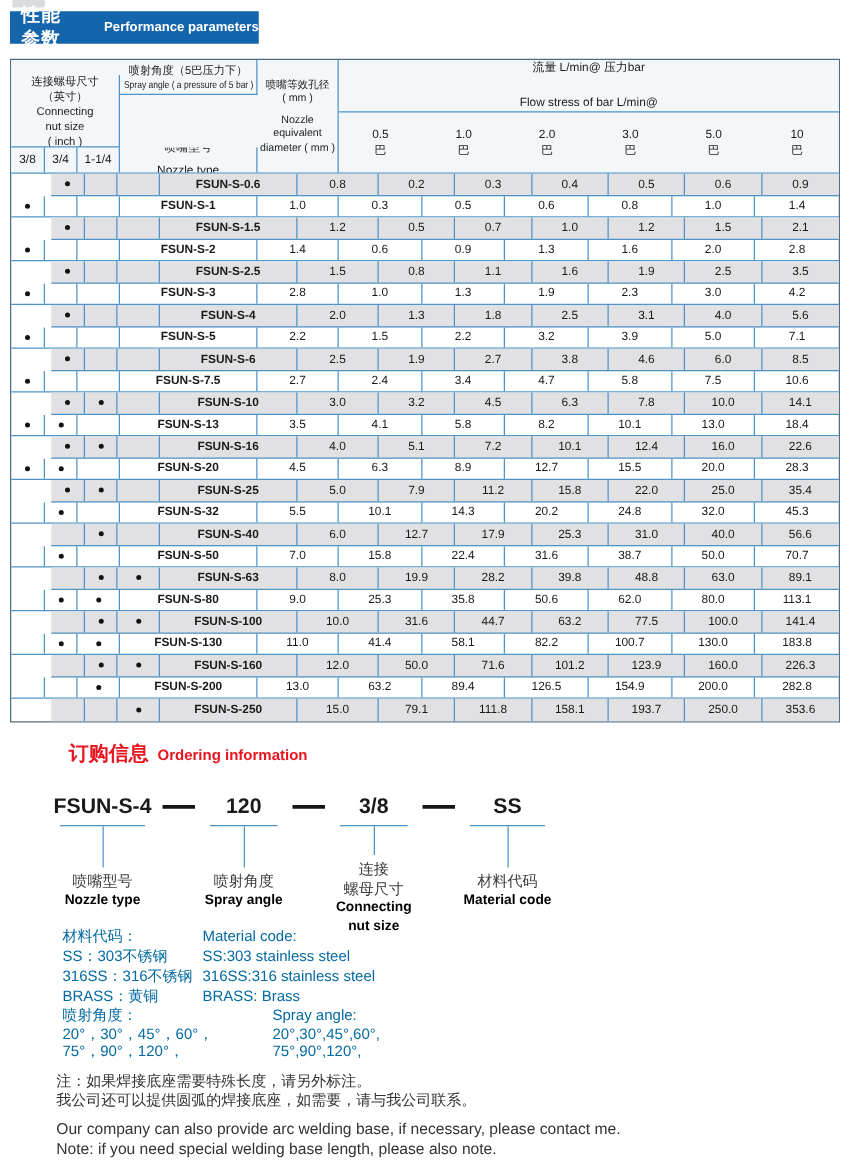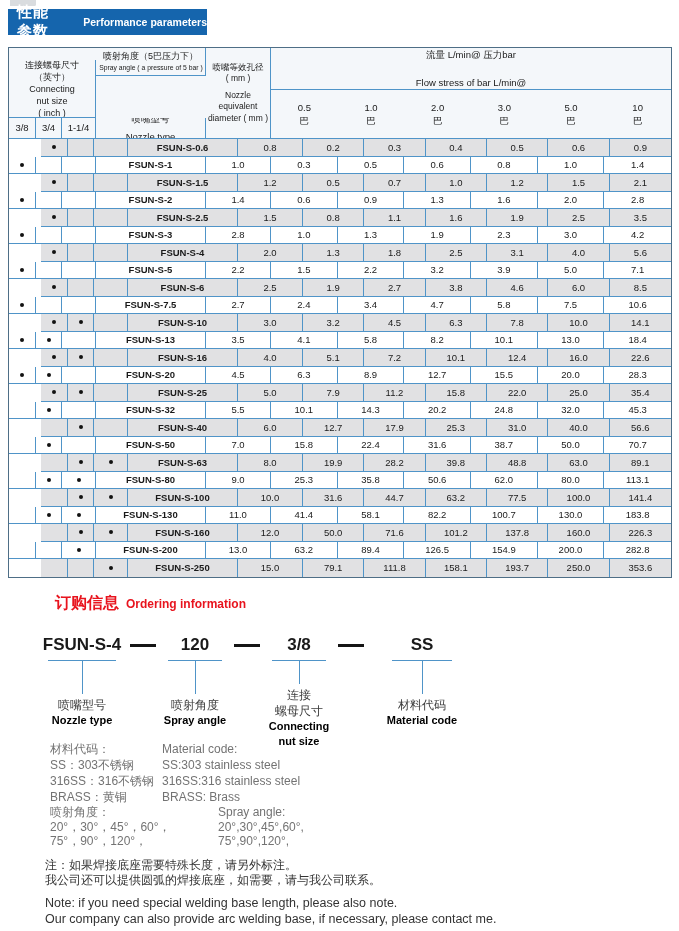--- a/index.html
+++ b/index.html
@@ -71,33 +71,33 @@
   .trow .model{font-weight:bold;}
   .dot{width:4px;height:4px;border-radius:50%;background:#121212;display:inline-block;}
 
   
   .ordering-title{position:absolute;left:55px;top:593px;display:flex;align-items:baseline;gap:7px;color:var(--red);justify-content:center;}
   .ordering-title .cn{font-size:16px;font-weight:bold;}
   .ordering-title .en{font-size:12px;font-weight:bold;}
 
   .code-diagram{position:absolute;left:40px;top:633px;display:flex;align-items:flex-start;}
   .part{display:flex;flex-direction:column;align-items:center;}
-  .p0{width:84px;} .p1{width:66px;} .p2{width:66px;} .p3{width:72px;margin-left:16px;}
+  .p0{width:84px;} .p1{width:66px;} .p2{width:66px;} .p3{width:72px;}
   .code{font-size:17px;font-weight:bold;height:24px;line-height:24px;white-space:nowrap;}
   .dash{width:26px;height:3px;background:#151515;margin:11px 6px 0 6px;flex:none;}
   .conn{height:34px;width:100%;display:flex;flex-direction:column;align-items:center;margin-top:3px;}
   .conn.short{height:24px;}
   .conn .hline{width:82%;height:1px;background:var(--border-blue);}
   .conn .stem{width:1px;flex:1;background:var(--border-blue);}
   .lbl{text-align:center;margin-top:3px;}
   .lbl .cn{font-size:12px;color:#3b3b3b;line-height:16px;white-space:nowrap;}
   .lbl .en{font-size:11px;font-weight:bold;color:#000;line-height:15px;white-space:nowrap;}
 
   
-  .two-col{position:absolute;display:flex;font-size:12px;color:#737373;}
+  .two-col{position:absolute;display:flex;font-size:12px;color:#0369a1;}
   .material-block{left:50px;top:741px;}
   .material-block .col1{width:112px;}
   .material-block div{line-height:16px;}
   .spray-block{left:50px;top:805px;}
   .spray-block .col1{width:168px;}
   .spray-block div{line-height:14.5px;}
   .notes-cn{position:absolute;left:45px;top:858px;font-size:12px;color:#333;line-height:15px;}
   .notes-en{position:absolute;left:45px;top:895px;font-size:12.5px;color:#333;line-height:16px;}
 </style>
 </head>
@@ -521,21 +521,21 @@
           <span class="dot"></span>
         </div>
     <div class="nutcell">
           <span class="dot"></span>
         </div>
     <div class="model">FSUN-S-160</div>
     <div class="dia">12.0</div>
     <div class="flowcell">50.0</div>
     <div class="flowcell">71.6</div>
     <div class="flowcell">101.2</div>
-    <div class="flowcell">137.8</div>
+    <div class="flowcell">123.9</div>
     <div class="flowcell">160.0</div>
     <div class="flowcell">226.3</div>
   </div>
       <div class="trow">
     <div class="nutcell"></div>
     <div class="nutcell"></div>
     <div class="nutcell">
           <span class="dot"></span>
         </div>
     <div class="model">FSUN-S-200</div>
@@ -654,15 +654,15 @@
     <div>20°,30°,45°,60°,</div>
     <div>75°,90°,120°,</div>
   </div>
 </div>
 
 <div class="notes-cn">
   <div>注：如果焊接底座需要特殊长度，请另外标注。</div>
   <div>我公司还可以提供圆弧的焊接底座，如需要，请与我公司联系。</div>
 </div>
 <div class="notes-en">
+  <div>Our company can also provide arc welding base, if necessary, please contact me.</div>
   <div>Note: if you need special welding base length, please also note.</div>
-  <div>Our company can also provide arc welding base, if necessary, please contact me.</div>
 </div>
 
 </body></html>

